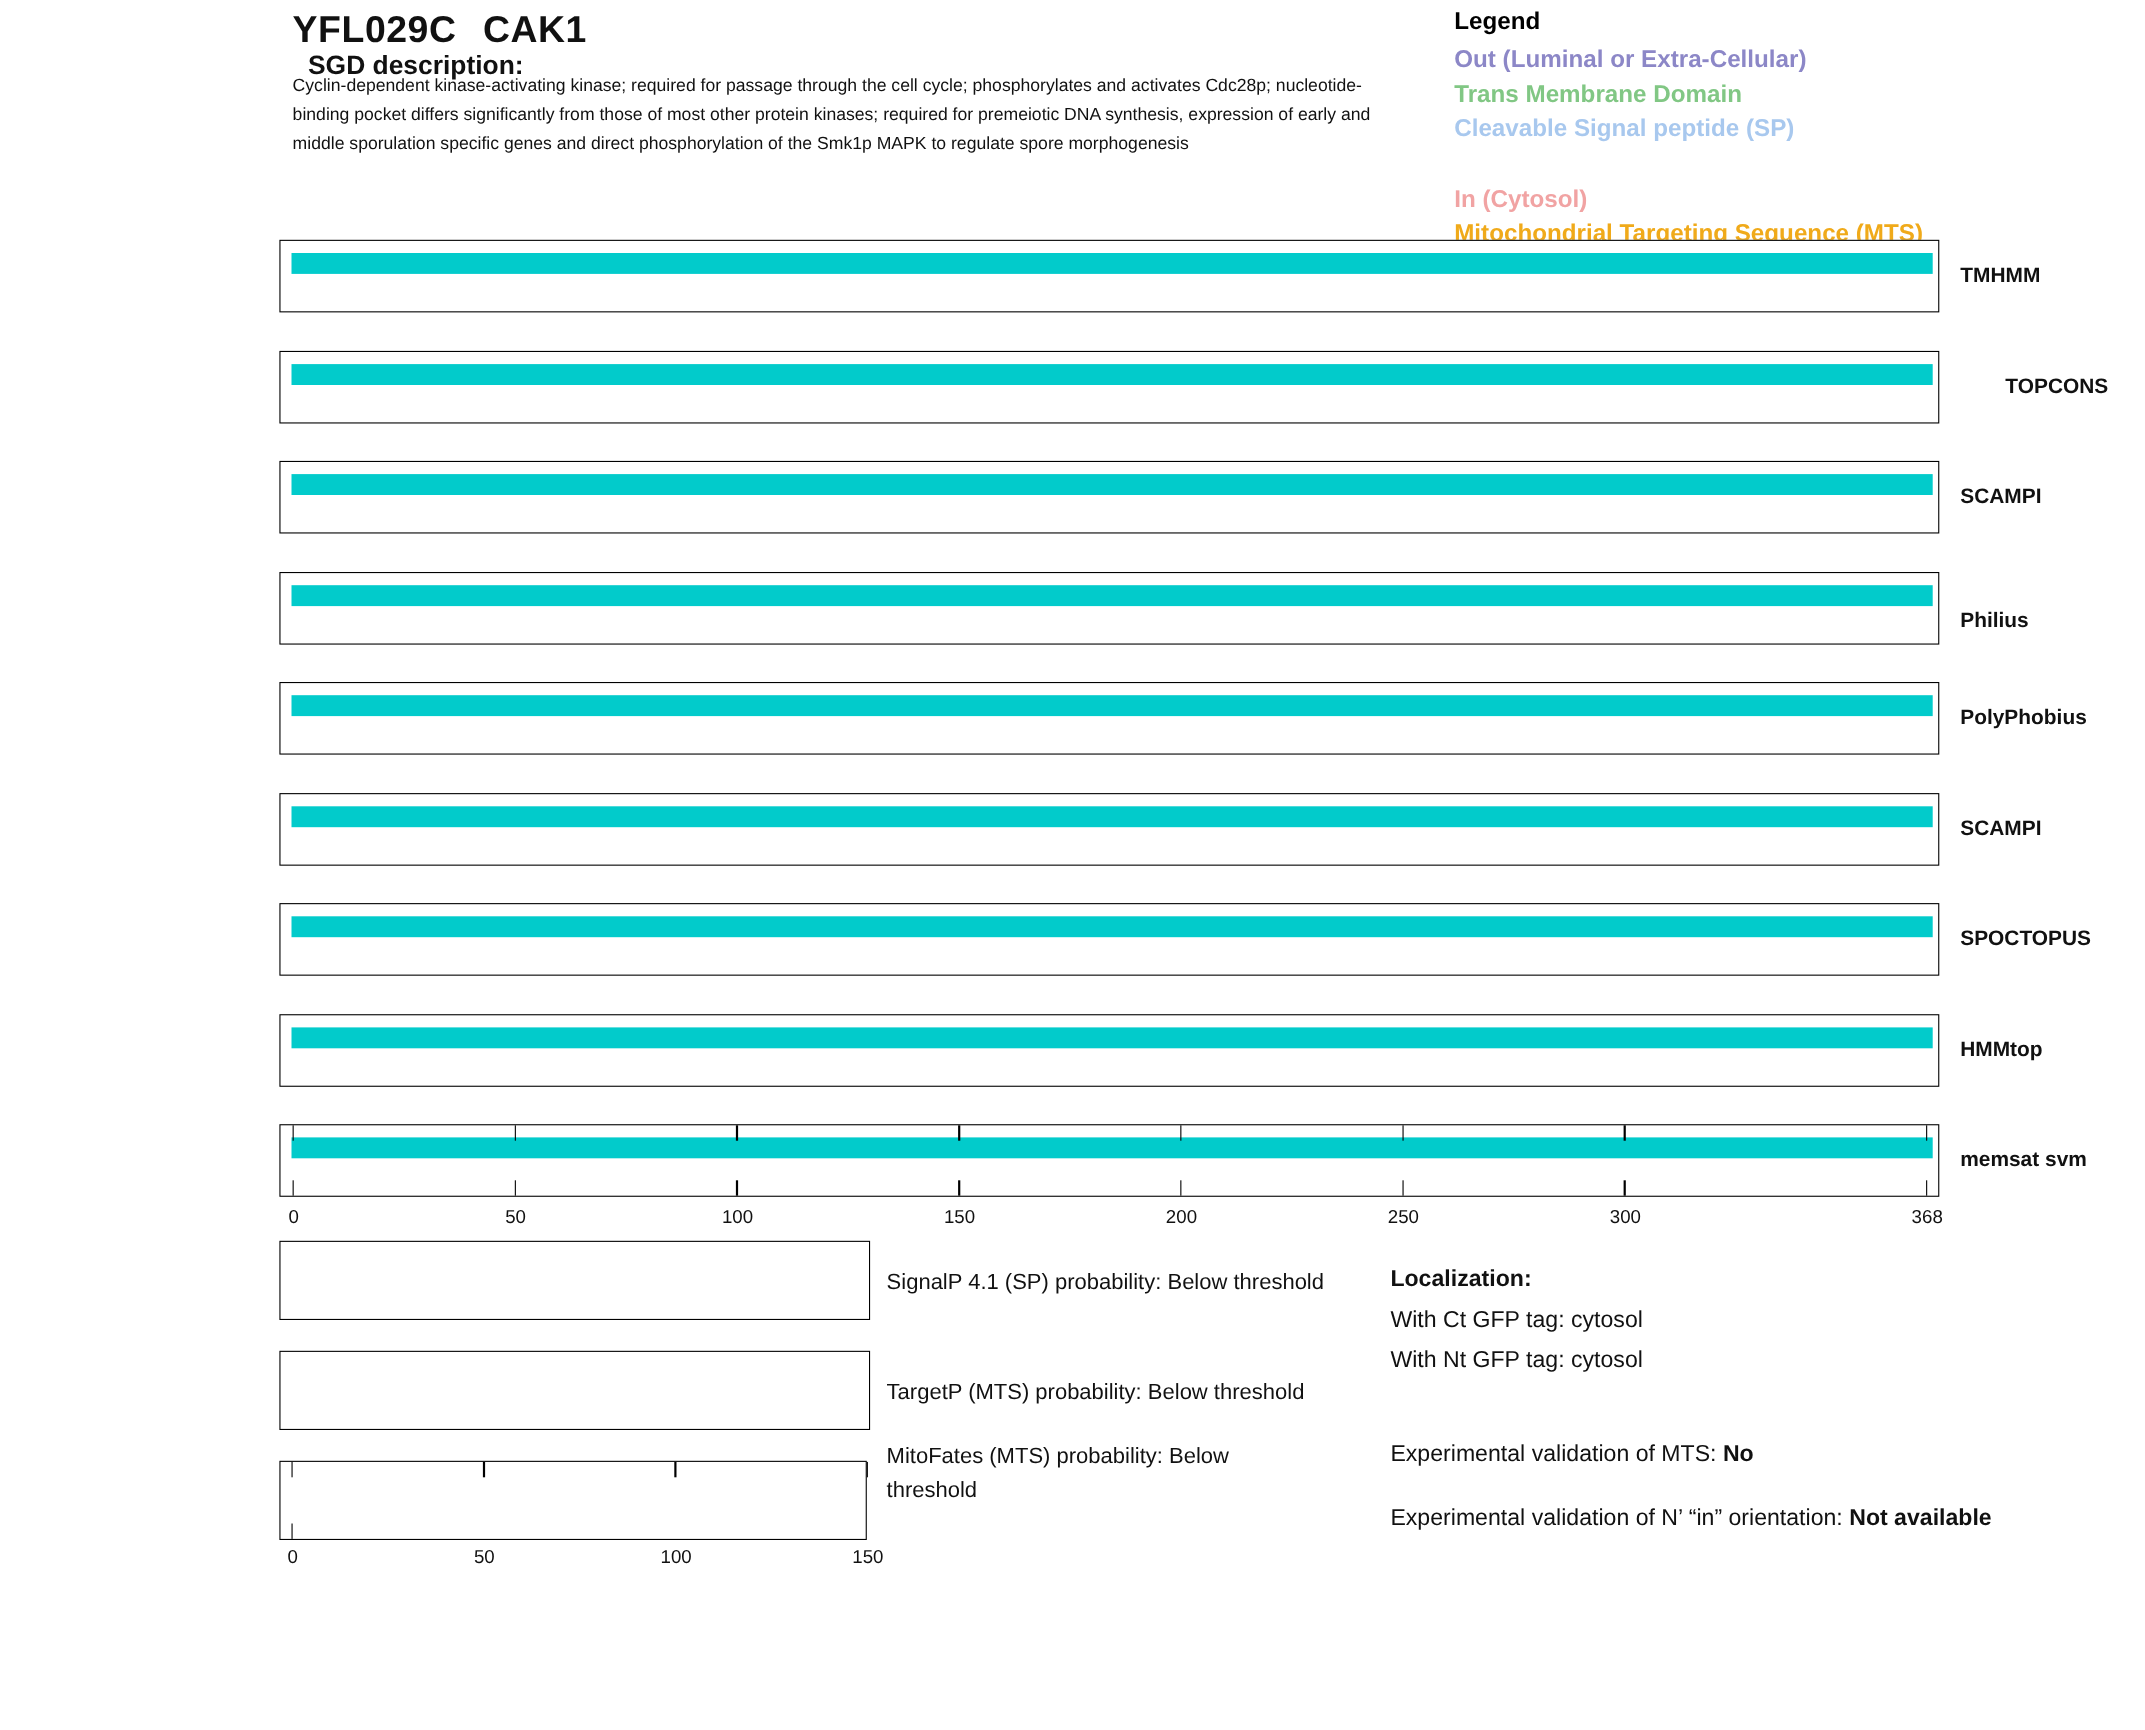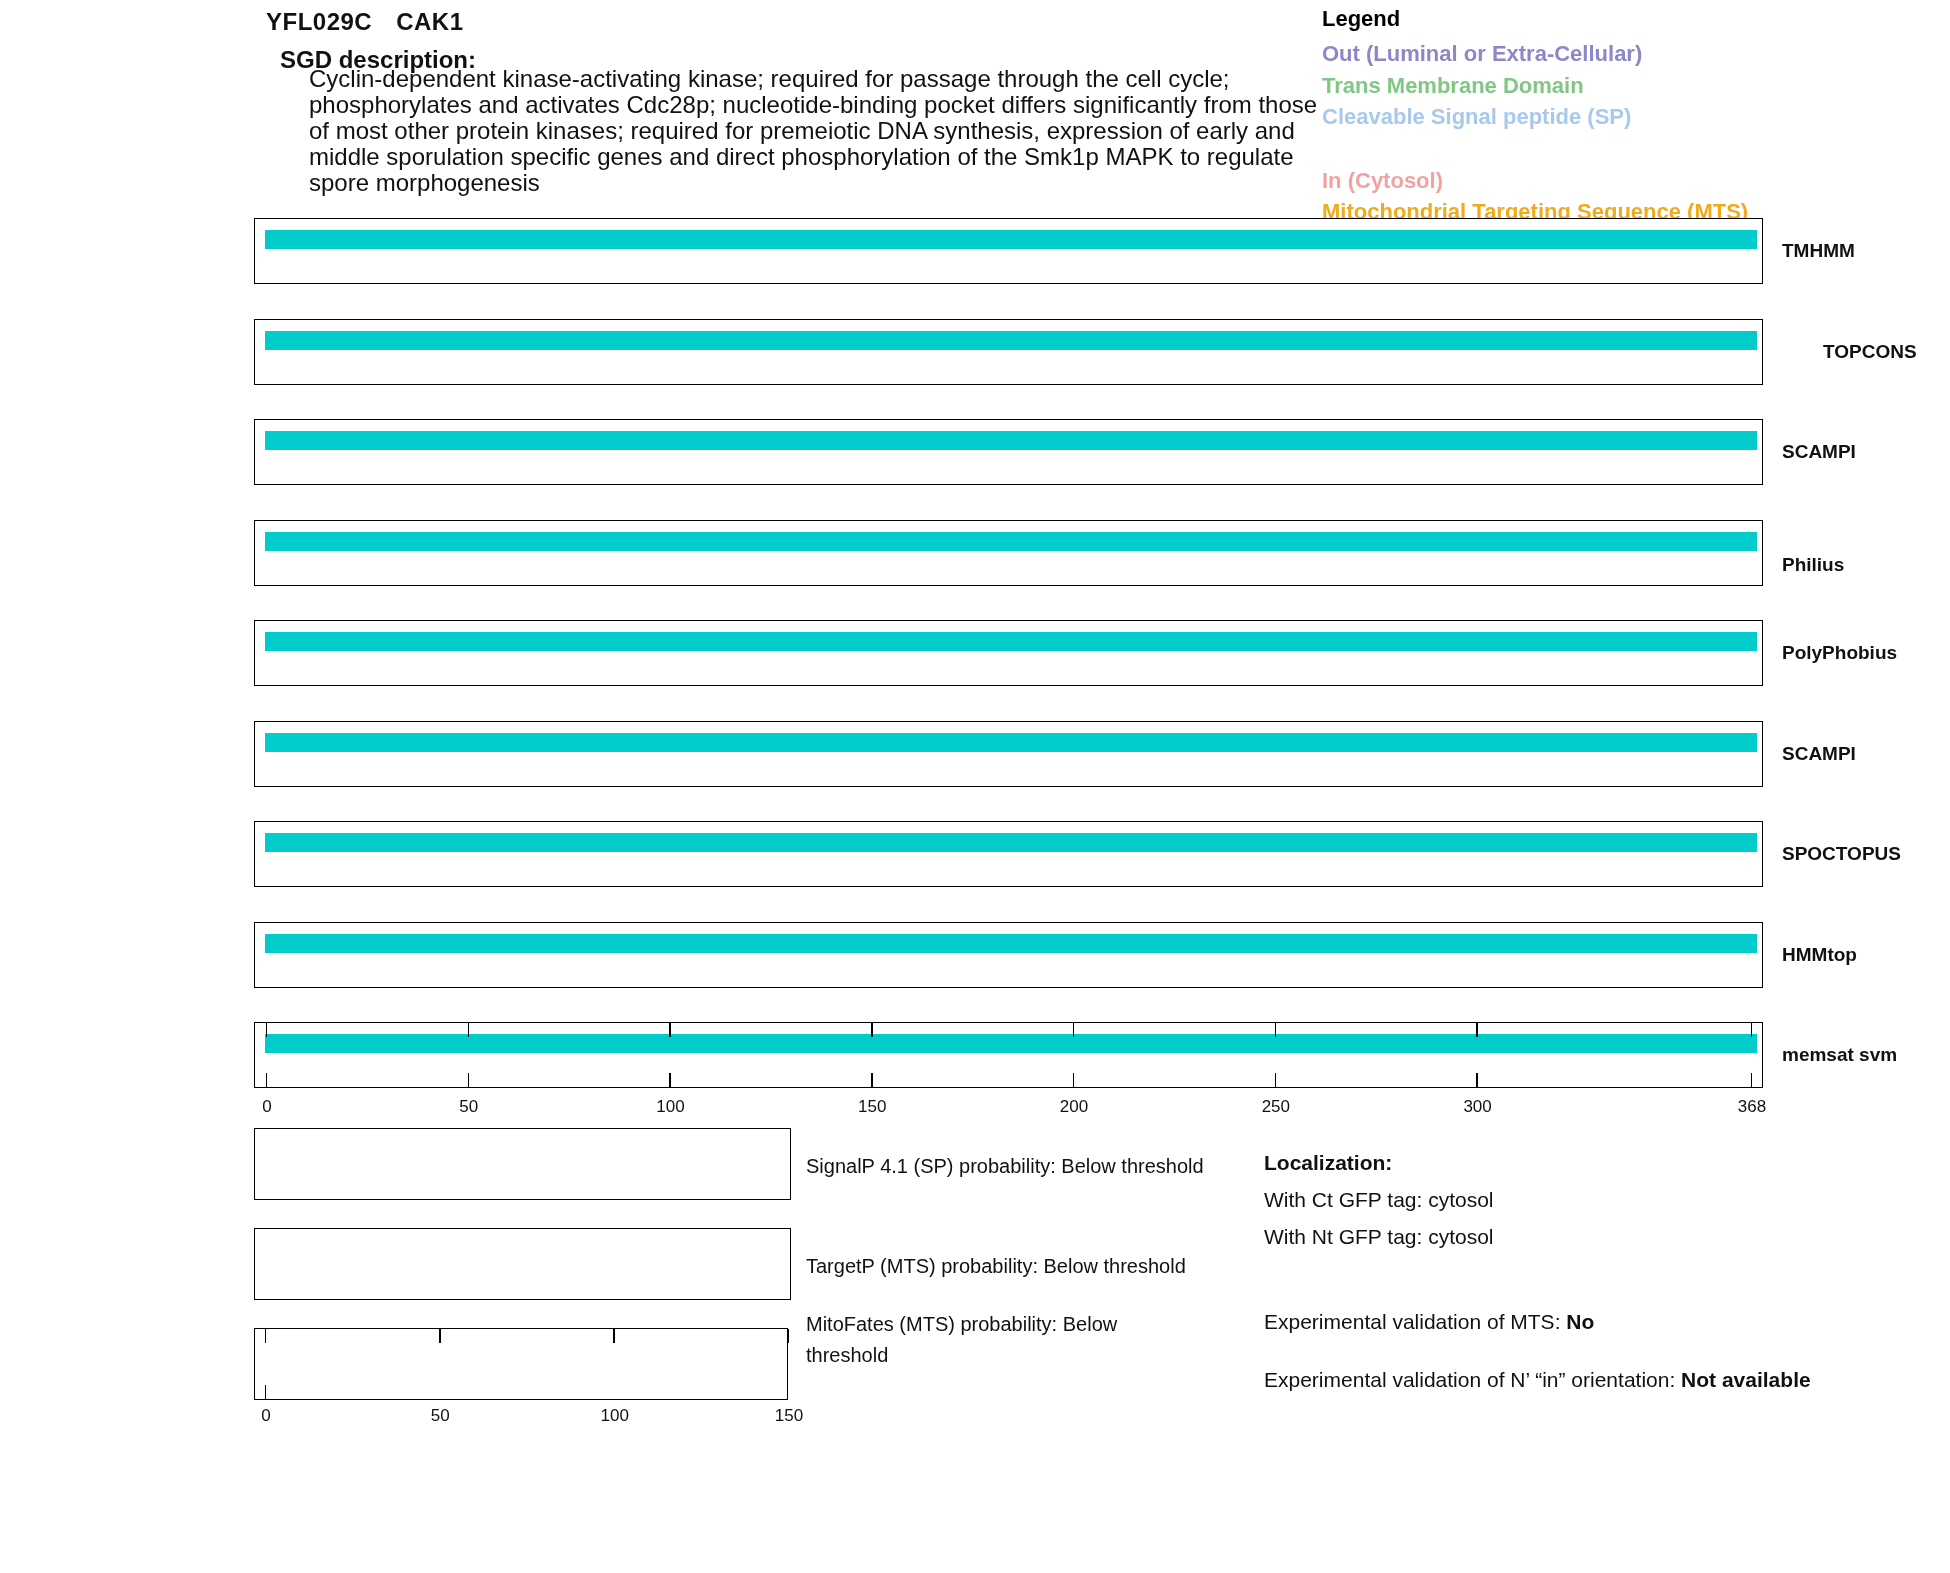--- a/index.html
+++ b/index.html
@@ -1,24 +1,24 @@
 <!DOCTYPE html>
 <html><head>
 <meta charset="utf-8">
 <style>
   html,body{margin:0;padding:0;background:#ffffff;}
   .page{
     position:relative;width:1950px;height:1573px;background:#ffffff;overflow:hidden;
     font-family:"Liberation Sans","DejaVu Sans",sans-serif;color:#111;
   }
   
-  .title{position:absolute;left:266px;top:8px;font-size:24px;font-weight:bold;letter-spacing:.5px;white-space:nowrap;}
+  .title{position:absolute;left:266px;top:8px;font-size:34px;font-weight:bold;letter-spacing:.5px;white-space:nowrap;}
   .title .orf{margin-right:24px;}
   .sgd-label{position:absolute;left:280px;top:46px;font-size:24px;font-weight:bold;}
-  .sgd-desc{position:absolute;left:266px;top:66px;width:1015px;font-size:24px;line-height:26px;margin-left:43px;}
+  .sgd-desc{position:absolute;left:266px;top:66px;width:1015px;font-size:16px;line-height:26px;}
   
   .legend{position:absolute;left:1322px;top:6px;width:520px;}
   .legend-title{font-size:22px;font-weight:bold;color:#000;margin:0 0 6px 0;}
   .legend-item{font-size:22px;font-weight:bold;line-height:31.5px;white-space:nowrap;}
   
   .track-box{position:absolute;left:254px;width:1509px;height:66px;border:1.5px solid #000;box-sizing:border-box;background:#fff;}
   .track-bar-wrap{position:absolute;left:10px;top:11px;width:1492px;height:19px;}
   .track-seg{position:absolute;top:0;height:19px;background:#02CBCB;}
   .track-label{position:absolute;left:1782px;font-size:19px;font-weight:bold;white-space:nowrap;}
   .tick{position:absolute;width:1.5px;height:14px;background:#000;}

